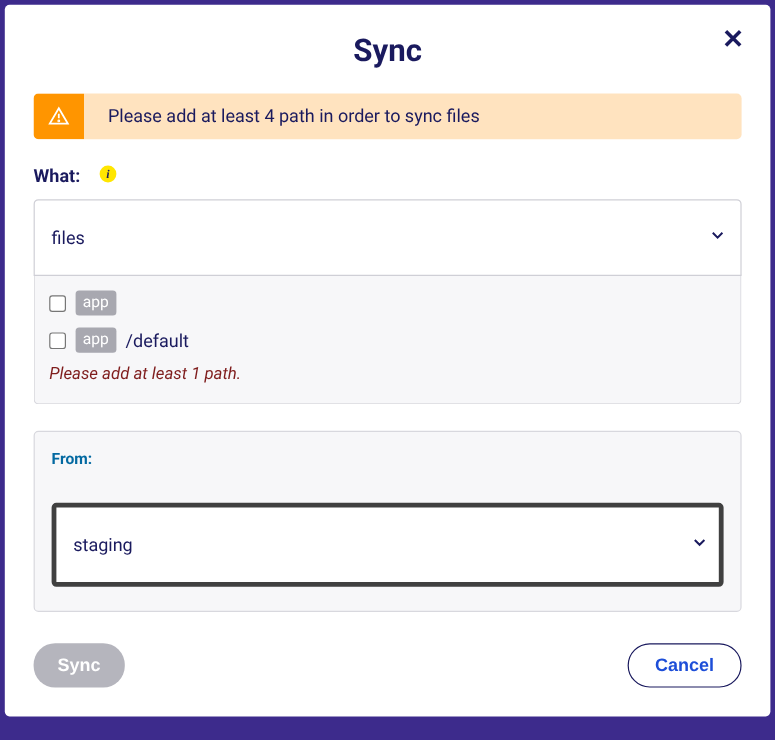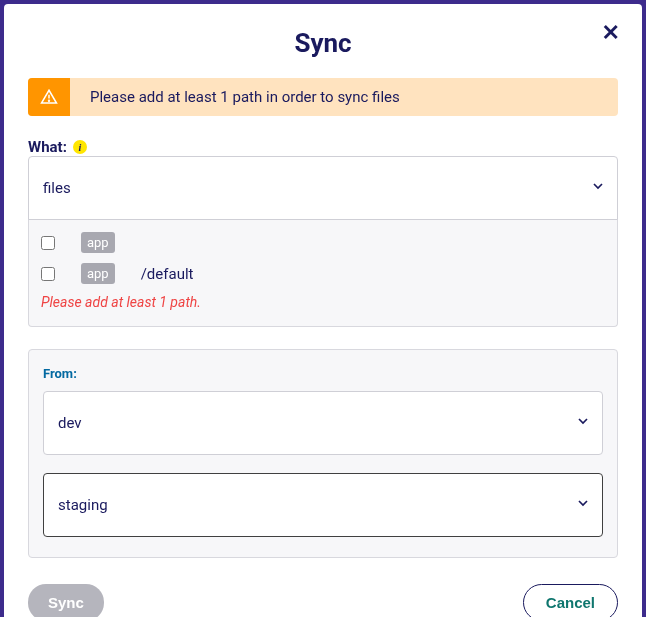--- a/index.html
+++ b/index.html
@@ -63,22 +63,22 @@
       width: 18px;
       height: 18px;
     }
     .alert-text {
       padding: 10px 20px;
       font-size: 15px;
       color: #1a1a5e;
     }
     .label-row {
       display: flex;
-      align-items: center;
-      gap: 6px;
+      gap: 16px;
+      margin-bottom: 10px;
     }
     .field-label {
       font-size: 15px;
       font-weight: 700;
       color: #1a1a5e;
     }
     .info-badge {
       width: 14px;
       height: 14px;
       border-radius: 50%;
@@ -100,21 +100,21 @@
       border: 1px solid #cfcfd6;
       background: #fff;
       border-radius: 4px;
       padding: 22px 14px;
       font-size: 15px;
       color: #1a1a5e;
       appearance: none;
       cursor: pointer;
     }
     .select-outline {
-      border: 1px solid #404040;
+      border: 4px solid #404040;
     }
     .chevron {
       position: absolute;
       right: 12px;
       top: 50%;
       transform: translateY(-50%);
       pointer-events: none;
       color: #1a1a5e;
     }
     .paths-box {
@@ -122,41 +122,41 @@
       border-top: none;
       border-radius: 0 0 4px 4px;
       background: #f7f7f9;
       padding: 14px 12px 16px;
       margin-top: -2px;
       margin-bottom: 22px;
     }
     .path-row {
       display: flex;
       align-items: center;
-      gap: 26px;
+      gap: 8px;
       margin-bottom: 10px;
       font-size: 15px;
       color: #1a1a5e;
     }
     .path-row input[type="checkbox"] {
       width: 14px;
       height: 14px;
       cursor: pointer;
     }
     .app-badge {
       background: #a8a8b0;
       color: #fff;
       font-size: 13px;
       padding: 3px 6px;
       border-radius: 3px;
     }
     .hint {
       font-style: italic;
       font-size: 14px;
-      color: #ef4444;
+      color: #7f1d1d;
       margin-top: 10px;
     }
     .env-box {
       border: 1px solid #d8d8de;
       background: #f7f7f9;
       border-radius: 4px;
       padding: 16px 14px 20px;
       margin-bottom: 26px;
     }
     .env-label {
@@ -178,21 +178,21 @@
       color: #fff;
       border: none;
       border-radius: 18px;
       padding: 10px 20px;
       font-size: 15px;
       font-weight: 600;
       cursor: not-allowed;
     }
     .cancel-btn {
       background: #fff;
-      color: #0f766e;
+      color: #1d4ed8;
       border: 1.5px solid #1a1a5e;
       border-radius: 20px;
       padding: 9px 22px;
       font-size: 15px;
       font-weight: 600;
       cursor: pointer;
     }
   </style>
 </head>
 <body>
@@ -205,21 +205,21 @@
   <h1 class="modal-title">Sync</h1>
 
   <div class="alert">
     <div class="alert-icon-box">
       <svg viewBox="0 0 24 24" fill="none" stroke="#fff" stroke-width="2">
         <path d="M12 3 L22 20 L2 20 Z"></path>
         <line x1="12" y1="9" x2="12" y2="14"></line>
         <circle cx="12" cy="17" r="0.6" fill="#fff"></circle>
       </svg>
     </div>
-    <div class="alert-text">Please add at least 1 path in order to sync files</div>
+    <div class="alert-text">Please add at least 4 path in order to sync files</div>
   </div>
 
   <div class="label-row">
     <span class="field-label">What:</span>
     <span class="info-badge">i</span>
   </div>
 
   <div class="select-wrap">
     <div class="select" style="border-radius:4px 4px 0 0;">files</div>
     <span class="chevron">
@@ -237,28 +237,20 @@
     <div class="path-row">
       <input type="checkbox" style="">
       <span class="app-badge">app</span>
       <span>/default</span>
     </div>
     <div class="hint">Please add at least 1 path.</div>
   </div>
 
   <div class="env-box">
     <div class="env-label">From:</div>
-    <div class="select-wrap">
-      <div class="select">dev</div>
-      <span class="chevron">
-        <svg width="16" height="16" viewBox="0 0 24 24" fill="none" stroke="currentColor" stroke-width="2.5">
-            <polyline points="6 9 12 15 18 9"></polyline>
-          </svg>
-      </span>
-    </div>
     <div class="env-spacer"></div>
     <div class="select-wrap">
       <div class="select select-outline">staging</div>
       <span class="chevron">
         <svg width="16" height="16" viewBox="0 0 24 24" fill="none" stroke="currentColor" stroke-width="2.5">
             <polyline points="6 9 12 15 18 9"></polyline>
           </svg>
       </span>
     </div>
   </div>

